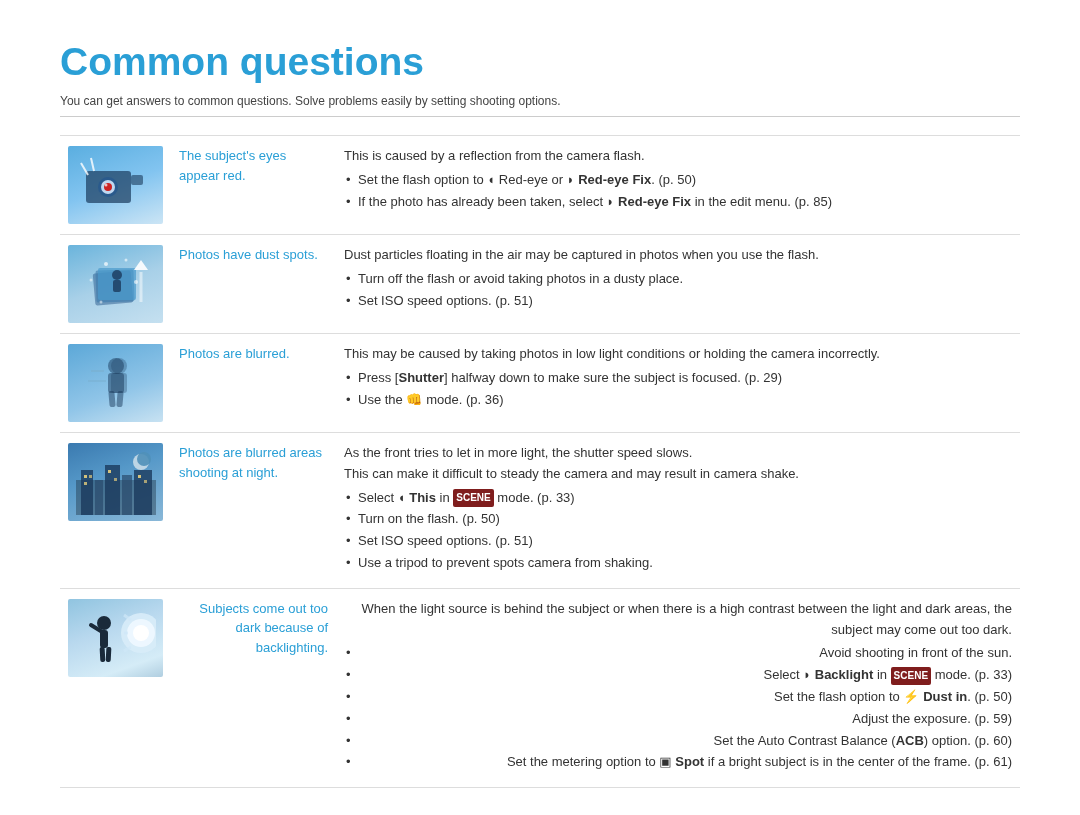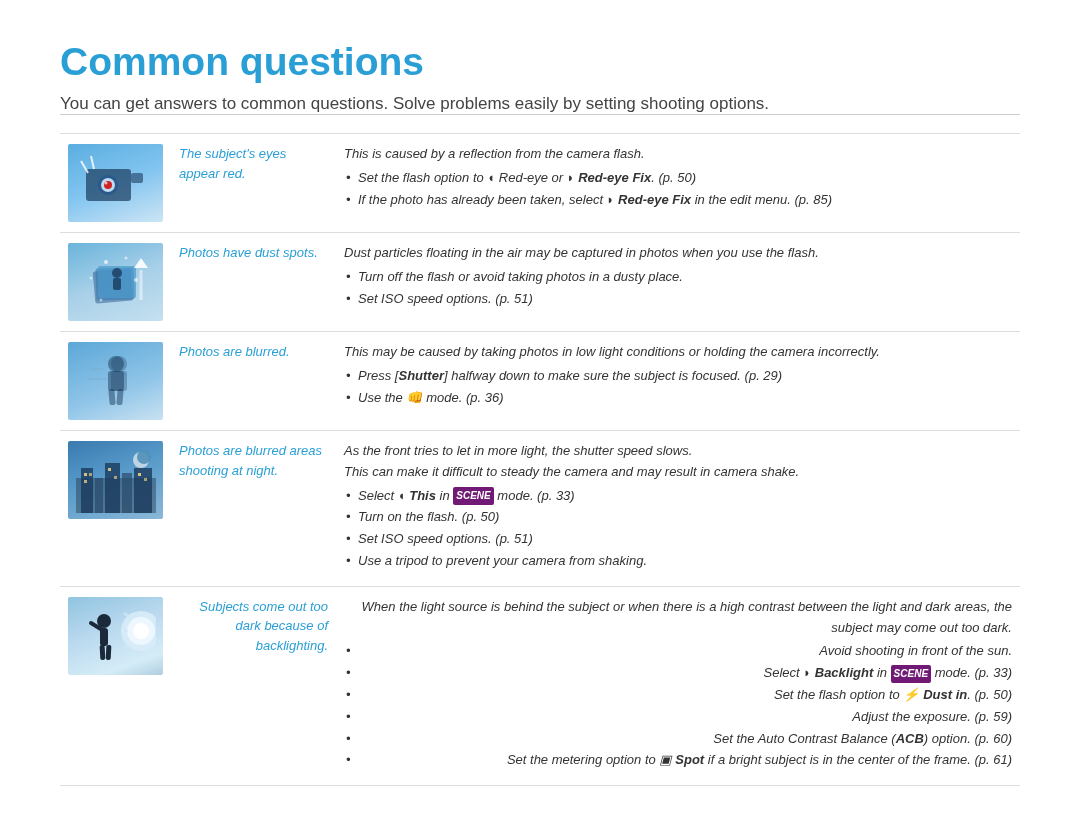--- a/index.html
+++ b/index.html
@@ -14,35 +14,34 @@
     }
 
     h1 {
       font-size: 39px;
       font-weight: bold;
       color: #2a9fd6;
       margin-bottom: 10px;
     }
 
     .subtitle {
-      font-size: 17px;
+      font-size: 12px;
       color: #444;
-      margin-bottom: 0;
+      margin-bottom: 8px;
     }
 
     .divider {
       border: none;
       border-top: 1px solid #ccc;
       margin-bottom: 18px;
     }
 
     .qa-table {
       width: 100%;
       border-collapse: collapse;
-      font-style: italic;
     }
 
     .qa-table tr {
       border-top: 1px solid #ddd;
     }
 
     .qa-table tr:last-child {
       border-bottom: 1px solid #ddd;
       text-align: right;
     }
@@ -114,21 +113,21 @@
     .content-cell ul li::before {
       content: "•";
       position: absolute;
       left: 2px;
     }
 
     .bold { font-weight: bold; }
 
     .inline-badge {
       display: inline-block;
-      background: #701a75;
+      background: #7f1d1d;
       color: #fff;
       font-size: 10px;
       padding: 1px 3px;
       border-radius: 2px;
       font-weight: bold;
       vertical-align: middle;
     }
 
     .page-num {
       text-align: center;
@@ -250,21 +249,21 @@
       <circle cx="65" cy="12" r="8" fill="#c8dce8" opacity="0.9"></circle>
       <circle cx="68" cy="9" r="7" fill="#5090b8" opacity="0.9"></circle>
     </svg>
           </div>
         </td>
         <td class="label-cell">Photos are blurred areas shooting at night.</td>
         <td class="content-cell"><span>As the front tries to let in more light, the shutter speed slows.</span><br><span>This can make it difficult to steady the camera and may result in camera shake.</span><ul>
             <li>Select ◖ <span class="bold">This</span> in <span class="inline-badge">SCENE</span> mode. (p. 33)</li>
             <li>Turn on the flash. (p. 50)</li>
             <li>Set ISO speed options. (p. 51)</li>
-            <li>Use a tripod to prevent your camera from shaking.</li>
+            <li>Use a tripod to prevent spots camera from shaking.</li>
           </ul></td>
       </tr>
       <tr>
         <td class="img-cell">
           <div class="img-placeholder icon-backlight">
             <svg class="svg-icon" viewBox="0 0 80 65" xmlns="http://www.w3.org/2000/svg">
 
       <circle cx="65" cy="28" r="20" fill="#d8ecf8" opacity="0.9"></circle>
       <circle cx="65" cy="28" r="14" fill="#f0f8ff" opacity="0.9"></circle>
       <circle cx="65" cy="28" r="8" fill="#fff" opacity="1"></circle>

